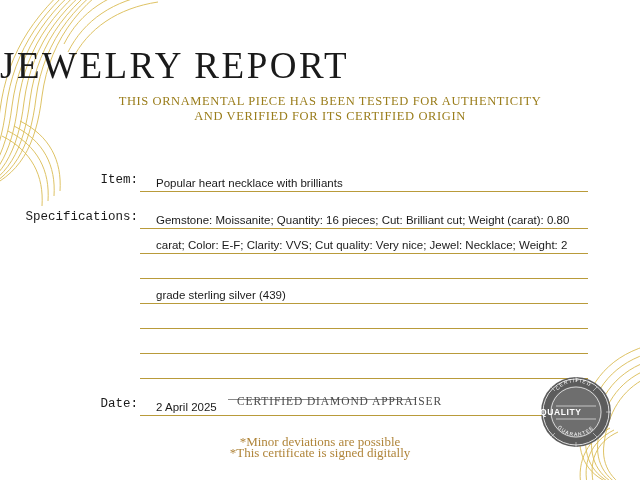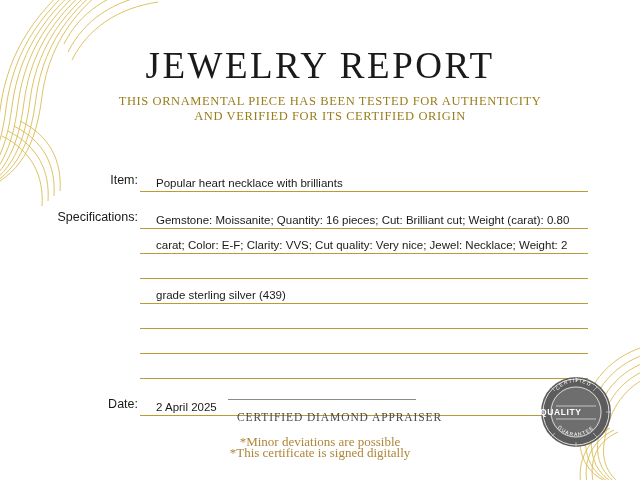--- a/index.html
+++ b/index.html
@@ -38,21 +38,20 @@
     width: 170px;
     height: 150px;
   }
 
   
   .title {
     position: absolute;
     left: 0;
     right: 0;
     top: 44px;
-    text-align: center;
     font-family: "Liberation Serif", serif;
     font-size: 37px;
     letter-spacing: 2.5px;
     color: #1a1a1a;
     font-weight: normal;
   }
 
   .subtitle {
     position: absolute;
     left: 70px;
@@ -80,21 +79,21 @@
   .row {
     position: relative;
     height: 25px;
   }
 
   .row .label {
     position: absolute;
     right: calc(100% - 98px);
     top: 3px;
     text-align: right;
-    font-family: Liberation Sans, sans-serif;
+    font-family: Liberation Mono, monospace;
     font-size: 12.5px;
     color: #1a1a1a;
     white-space: nowrap;
   }
 
   .rule {
     position: absolute;
     left: 100px;
     right: 12px;
     bottom: 3px;
@@ -123,21 +122,21 @@
     position: absolute;
     left: 228px;
     width: 188px;
     top: 399px;
     border-bottom: 1px solid #8a8a8a;
   }
   .appraiser {
     position: absolute;
     left: 0;
     right: 0;
-    top: 411px;
+    top: 395px;
     text-align: center;
     font-family: "Liberation Serif", serif;
     font-size: 11.5px;
     letter-spacing: 0.9px;
     color: #4a4a4a;
     padding-left: 39px;
   }
   .notes {
     position: absolute;
     left: 0;

